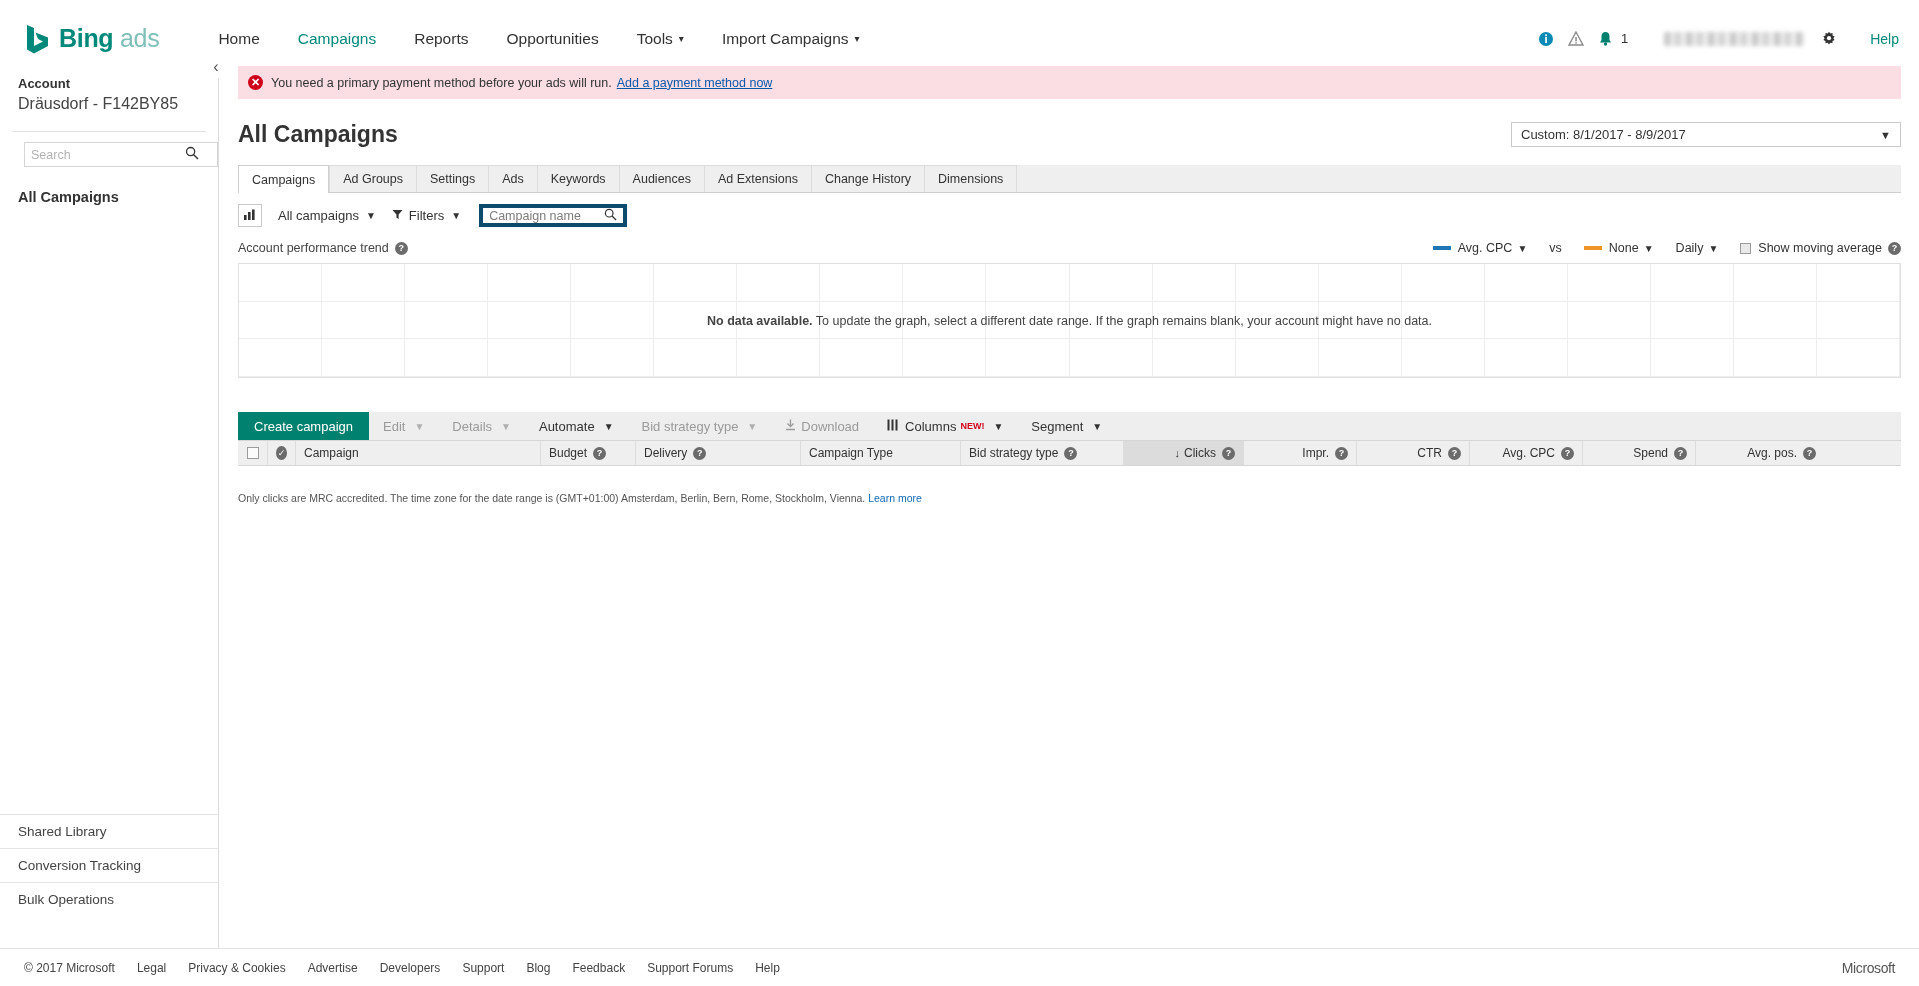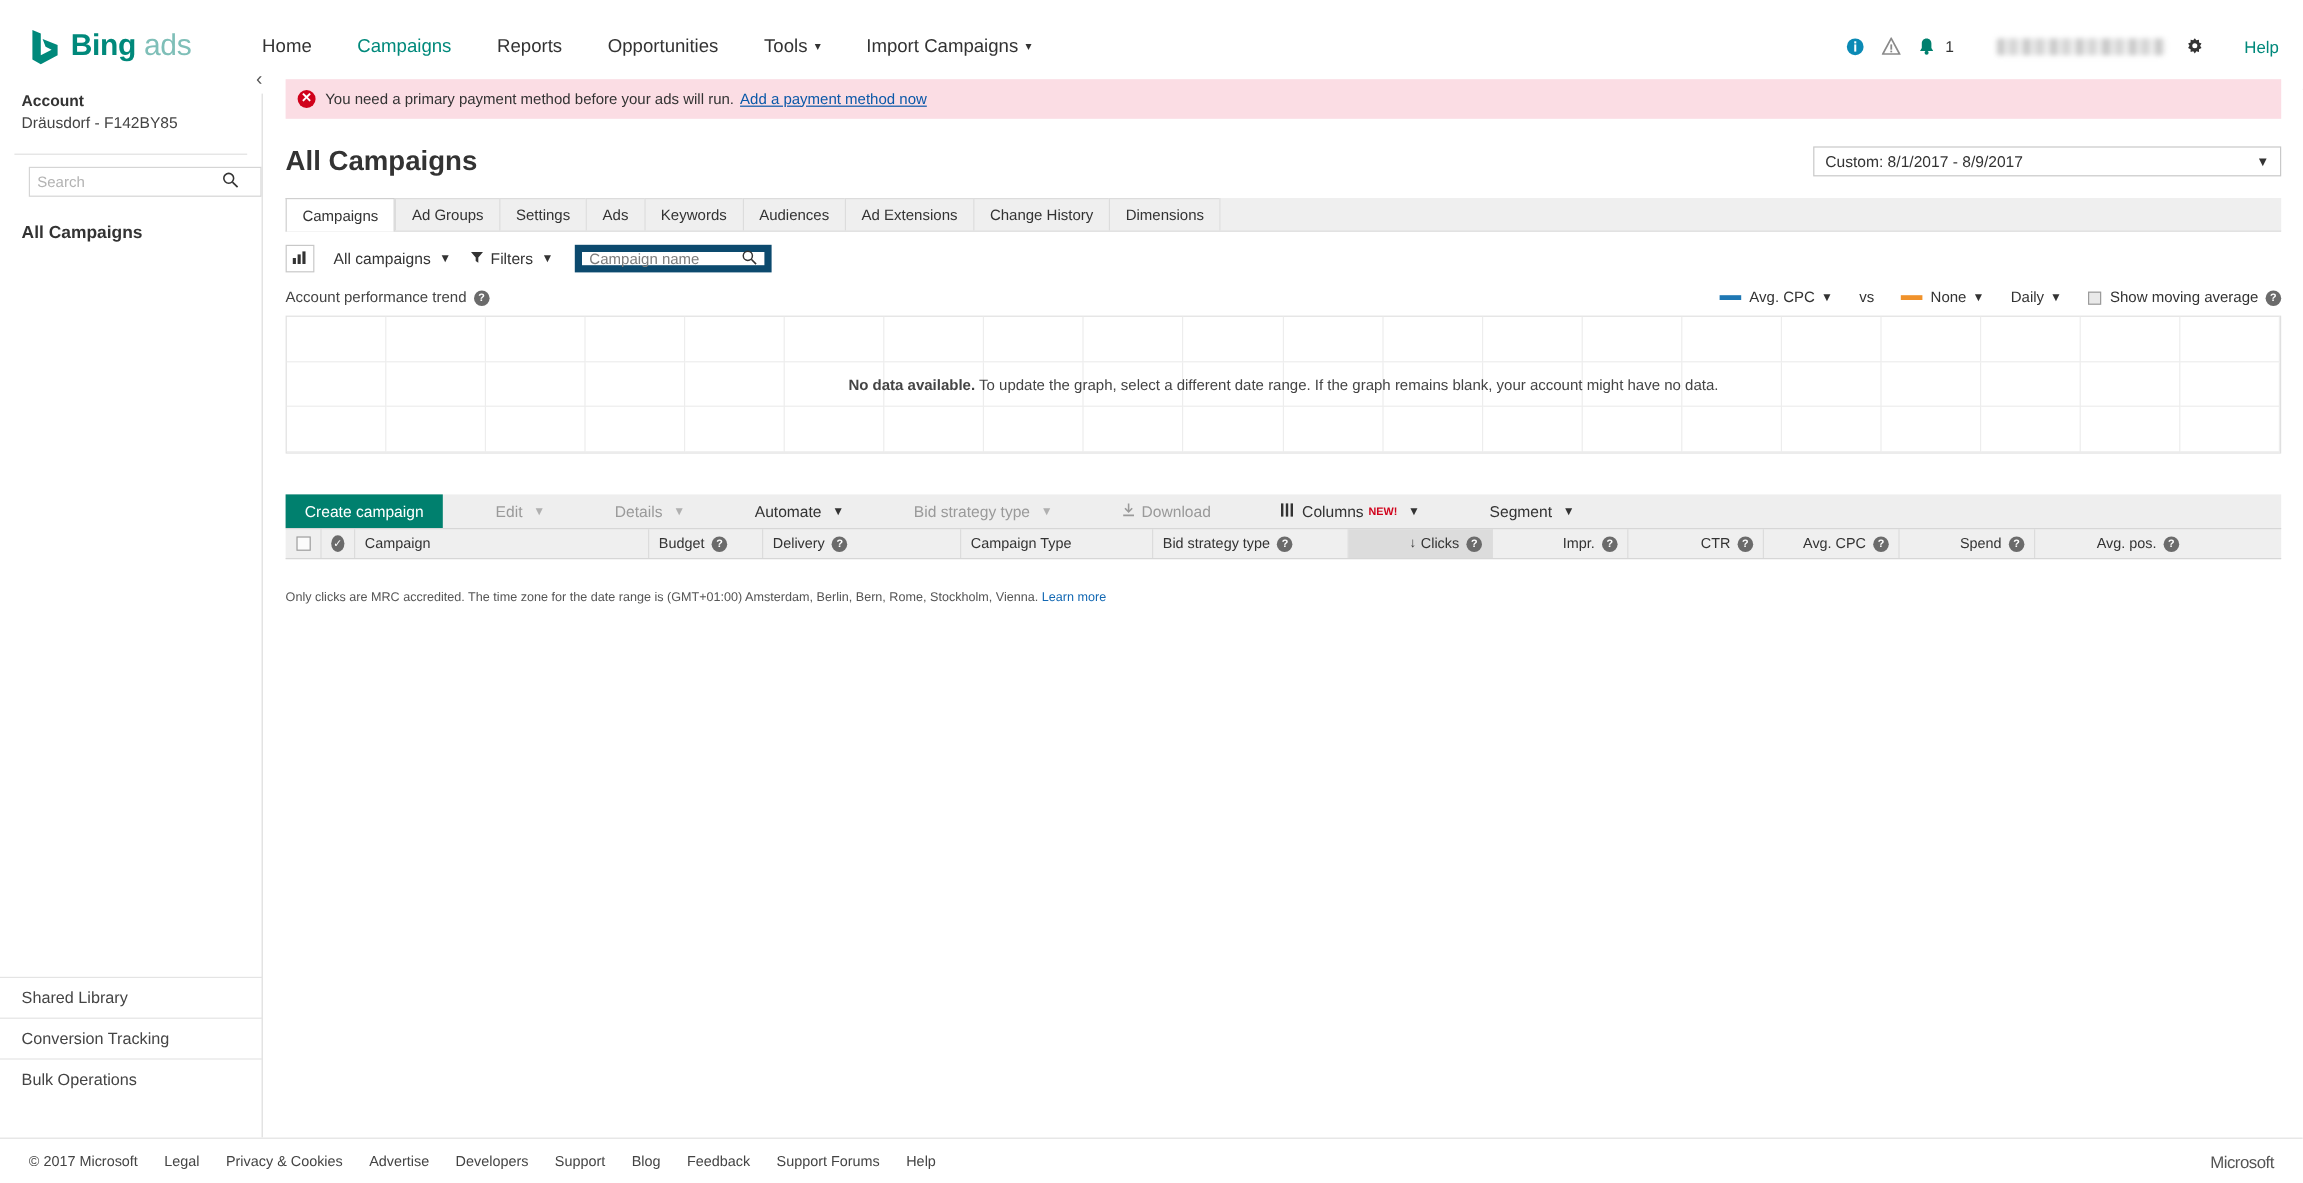--- a/index.html
+++ b/index.html
@@ -51,21 +51,21 @@
   }
   .help-link { color: #00897b; font-size: 14px; margin-left: 26px; cursor: pointer; }
 
   
   .sidebar {
     position: absolute; left: 0; top: 58px; width: 219px; height: 890px;
     background: #fff; border-right: 1px solid #dcdcdc;
   }
   .acct-block { padding: 18px 18px 10px 18px; }
   .acct-title { font-weight: bold; font-size: 13px; color: #333; margin-bottom: 4px; }
-  .acct-name { font-size: 13px; color: #444; }
+  .acct-name { font-size: 16px; color: #444; }
   .side-sep { height:1px; background:#e0e0e0; margin: 8px 12px 0 12px; }
   .search-wrap { padding: 10px 12px 0 12px; position: relative; }
   .search-input {
     width: 100%; height: 25px; border: 1px solid #d5d5d5; background:#fff;
     font-size: 12.5px; color:#555; padding: 0 24px 0 6px;
     font-family: "Liberation Sans", sans-serif;
     margin-left: 12px;
   }
   .search-input::placeholder { color: #b3b3b3; }
   .search-ico-s { position: absolute; right: 19px; top: 14px; }
@@ -121,21 +121,21 @@
   .tabs-rest { flex:1; background:#efefef; height:27px; border-left:1px solid #dcdcdc; }
 
   .toolbar2 { display:flex; align-items:center; margin: 11px 18px 0 18px; gap: 0; }
   .chart-toggle {
     width: 24px; height: 23px; border: 1px solid #c8c8c8; background:#fff;
     display:flex; align-items:center; justify-content:center; cursor:pointer;
   }
   .tb-item { display:flex; align-items:center; font-size: 13px; color:#333; margin-left: 16px; cursor:pointer; }
   .tb-item .c { margin-left: 7px; font-size: 10px; }
   .campname-box {
-    margin-left: 18px; width: 164px; height: 23px; border: 6px solid #0c4a6e; background:#fff;
+    margin-left: 18px; width: 148px; height: 23px; border: 4px solid #0c4a6e; background:#fff;
     display:flex; align-items:center; padding: 0 6px; position: relative;
   }
   .campname-box .ph { font-size: 12.5px; color:#7d7d7d; }
   .campname-box .s { margin-left:auto; }
 
   
   .chart-head { display:flex; align-items:center; margin: 14px 18px 0 18px; }
   .chart-title { font-size: 12.5px; color:#444; }
   .qm {
     display:inline-flex; align-items:center; justify-content:center;
@@ -156,21 +156,21 @@
   .chart-grid .cell { border-right: 1px solid #ededed; border-bottom: 1px solid #ededed; }
   .nodata {
     position: absolute; top: 50%; left: 0; right: 0; transform: translateY(-50%);
     text-align: center; font-size: 12.5px; color:#444;
   }
   .nodata b { font-weight: bold; }
 
   
   .actionbar {
     margin: 34px 18px 0 18px; height: 28px; background:#eeeeee;
-    display:flex; align-items:stretch; border: 0; gap: 30px;
+    display:flex; align-items:stretch; border: 0;
   }
   .btn-create {
     background:#00806e; color:#fff; font-size:13px; display:flex; align-items:center;
     padding: 0 16px; cursor:pointer; font-weight: normal;
   }
   .ab-item {
     display:flex; align-items:center; padding: 0 14px; font-size:13px; color:#333; cursor:pointer;
   }
   .ab-item.dim { color:#9a9a9a; cursor: default; }
   .ab-item .c { margin-left: 9px; font-size: 10px; }

